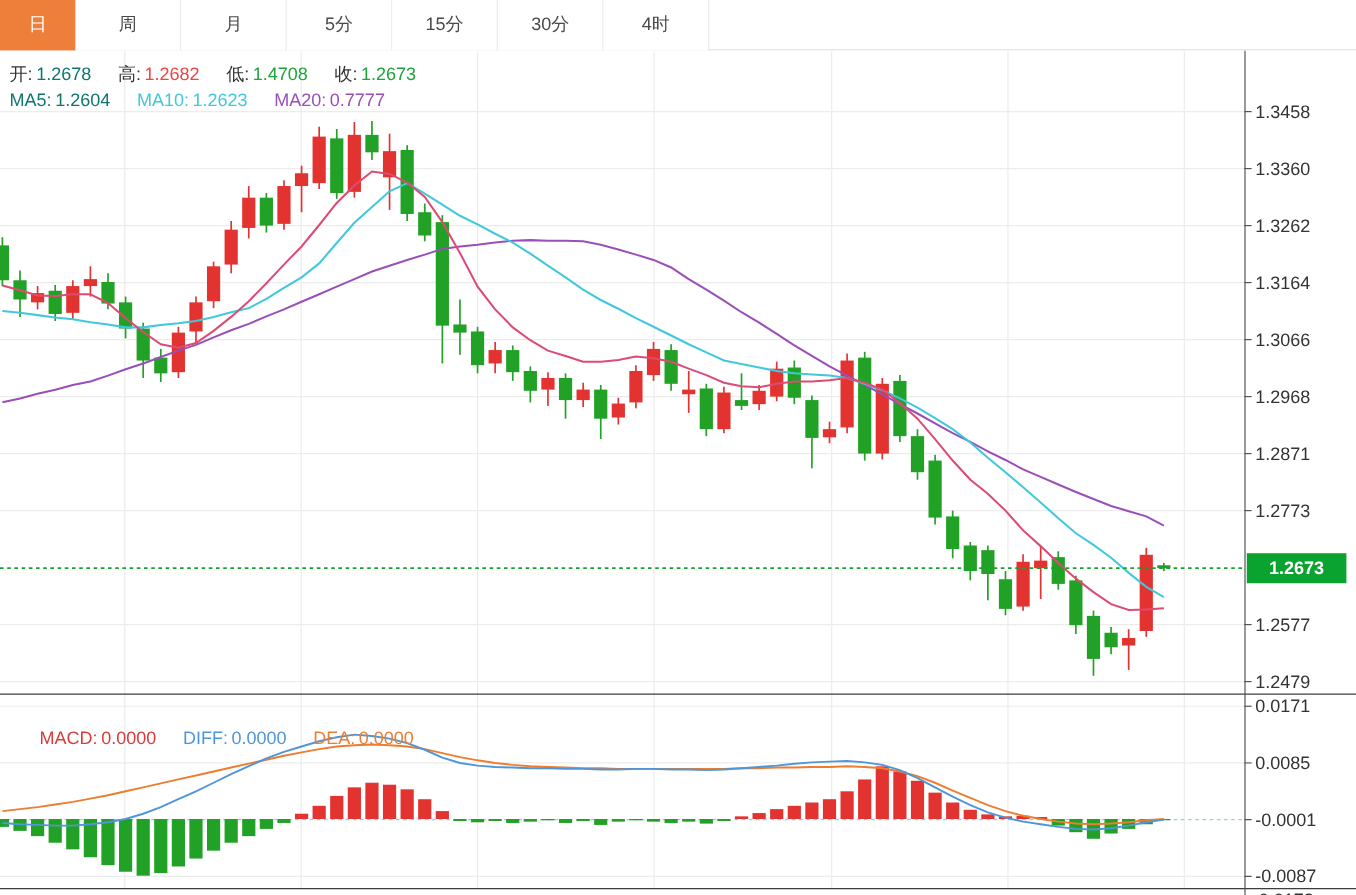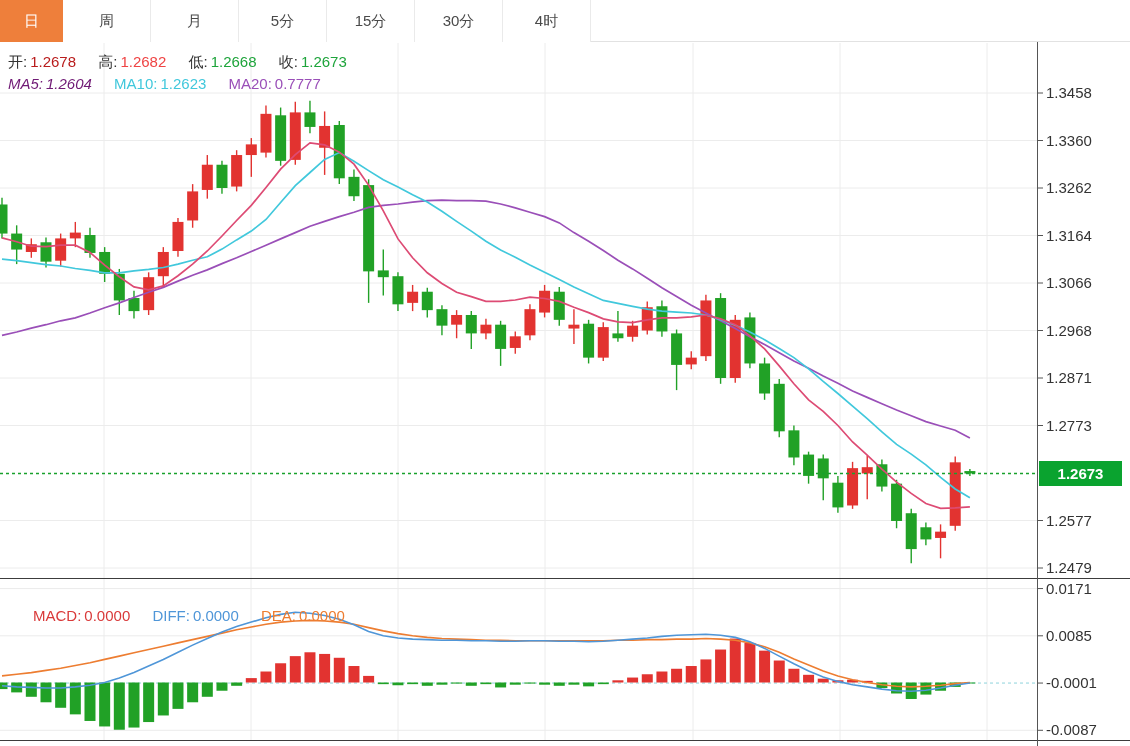--- a/index.html
+++ b/index.html
@@ -292,28 +292,28 @@
       <polyline points="2.0,335.3 16.7,332.0 31.3,328.1 46.0,324.7 60.7,320.8 75.3,317.9 90.0,313.0 104.7,307.7 119.3,302.9 134.0,297.5 148.6,292.2 163.3,287.4 178.0,281.1 192.6,275.2 207.3,269.9 222.0,263.6 236.6,257.8 251.3,251.5 266.0,245.2 280.6,238.9 295.3,232.6 310.0,226.3 324.6,221.4 339.3,216.6 354.0,212.2 368.6,207.4 383.3,205.4 398.0,204.0 412.6,202.1 427.3,200.6 441.9,200.1 456.6,200.6 471.3,200.6 485.9,201.1 500.6,204.0 515.3,207.9 529.9,212.2 544.6,216.6 559.3,222.9 573.9,232.6 588.6,241.3 603.3,250.5 617.9,260.2 632.6,268.9 647.3,278.2 661.9,287.8 676.6,296.6 691.3,305.3 705.9,313.0 720.6,320.8 735.3,328.6 749.9,336.8 764.6,344.6 779.2,352.8 793.9,361.0 808.6,368.3 823.2,376.1 837.9,383.3 852.6,391.1 867.2,397.4 881.9,403.7 896.6,410.0 911.2,415.8 925.9,421.6 940.6,426.0 955.2,430.3 969.9,438.1" fill="none" stroke="#9a4fb8" stroke-width="1.7"></polyline>
       <polyline points="2.0,259.2 16.7,260.7 31.3,262.6 46.0,264.6 60.7,266.0 75.3,268.5 90.0,270.4 104.7,272.8 119.3,272.8 134.0,270.9 148.6,269.4 163.3,267.5 178.0,264.1 192.6,260.2 207.3,256.8 222.0,249.1 236.6,239.9 251.3,231.1 266.0,219.5 280.6,202.5 295.3,185.6 310.0,172.5 324.6,159.4 339.3,152.6 354.0,161.3 368.6,170.6 383.3,179.8 398.0,187.0 412.6,194.8 427.3,202.1 441.9,211.3 456.6,221.4 471.3,231.1 485.9,241.3 500.6,250.0 515.3,257.3 529.9,265.1 544.6,272.3 559.3,279.6 573.9,286.9 588.6,293.7 603.3,300.4 617.9,303.4 632.6,306.3 647.3,309.2 661.9,311.1 676.6,312.1 691.3,313.0 705.9,315.0 720.6,319.8 735.3,325.2 749.9,332.0 764.6,339.7 779.2,348.4 793.9,357.6 808.6,368.8 823.2,381.4 837.9,393.5 852.6,406.1 867.2,418.7 881.9,431.8 896.6,444.4 911.2,454.1 925.9,464.8 940.6,477.4 955.2,489.0 969.9,497.7" fill="none" stroke="#41c8dc" stroke-width="1.7"></polyline>
       <polyline points="2.0,237.9 16.7,241.8 31.3,246.2 46.0,246.6 60.7,245.2 75.3,245.2 90.0,252.5 104.7,265.1 119.3,276.7 134.0,286.9 148.6,289.8 163.3,285.9 178.0,275.7 192.6,264.1 207.3,251.0 222.0,236.0 236.6,220.5 251.3,205.4 266.0,187.5 280.6,169.1 295.3,154.6 310.0,142.9 324.6,144.9 339.3,152.1 354.0,164.2 368.6,185.1 383.3,210.8 398.0,238.9 412.6,257.8 427.3,272.8 441.9,283.5 456.6,292.2 471.3,296.6 485.9,301.4 500.6,301.4 515.3,300.0 529.9,297.1 544.6,298.5 559.3,301.4 573.9,307.2 588.6,312.6 603.3,318.9 617.9,321.8 632.6,322.7 647.3,319.8 661.9,317.9 676.6,317.9 691.3,316.9 705.9,315.0 720.6,318.9 735.3,324.7 749.9,335.8 764.6,348.9 779.2,365.9 793.9,383.8 808.6,399.8 823.2,411.4 837.9,425.5 852.6,442.0 867.2,455.1 881.9,469.1 896.6,482.2 911.2,493.4 925.9,503.5 940.6,508.4 955.2,507.9 969.9,506.9" fill="none" stroke="#dd4b74" stroke-width="1.7"></polyline>
       <line x1="0" y1="473.48165000000006" x2="1037" y2="473.48165000000006" stroke="#18a12c" stroke-width="1.4" stroke-dasharray="3,3"></line>
       <line x1="0" y1="578.5" x2="1130" y2="578.5" stroke="#3c3c3c"></line>
       <line x1="0" y1="740.5" x2="1130" y2="740.5" stroke="#3c3c3c"></line>
       <line x1="1037.5" y1="42" x2="1037.5" y2="746" stroke="#555555"></line>
     </svg>
 
   <div class="legend-row lr1">
-    <span class="item"><span class="lbl">开:</span><span class="v" style="color: #b91c1c;">1.2678</span></span>
+    <span class="item"><span class="lbl">开:</span><span class="v" style="color: #0f766e;">1.2678</span></span>
     <span class="item"><span class="lbl">高:</span><span class="v" style="color: #ef4444;">1.2682</span></span>
-    <span class="item"><span class="lbl">低:</span><span class="v" style="color: rgb(30, 164, 59);">1.2668</span></span>
+    <span class="item"><span class="lbl">低:</span><span class="v" style="color: rgb(30, 164, 59);">1.4708</span></span>
     <span class="item"><span class="lbl">收:</span><span class="v" style="color: rgb(30, 164, 59);">1.2673</span></span>
   </div>
 
   <div class="legend-row lr2">
-    <span class="item" style="color: #701a75; font-style: italic;"><span>MA5:</span><span class="v">1.2604</span></span>
+    <span class="item" style="color: #0f766e;"><span>MA5:</span><span class="v">1.2604</span></span>
     <span class="item" style="color: rgb(65, 200, 220);"><span>MA10:</span><span class="v">1.2623</span></span>
     <span class="item" style="color: rgb(154, 79, 184);"><span>MA20:</span><span class="v">0.7777</span></span>
   </div>
 
   <div class="legend-row lr3">
     <span class="item" style="color: rgb(217, 58, 58);"><span>MACD:</span><span class="v">0.0000</span></span>
     <span class="item" style="color: rgb(79, 150, 216);"><span>DIFF:</span><span class="v">0.0000</span></span>
     <span class="item" style="color: rgb(237, 125, 49);"><span>DEA:</span><span class="v">0.0000</span></span>
   </div>
 

